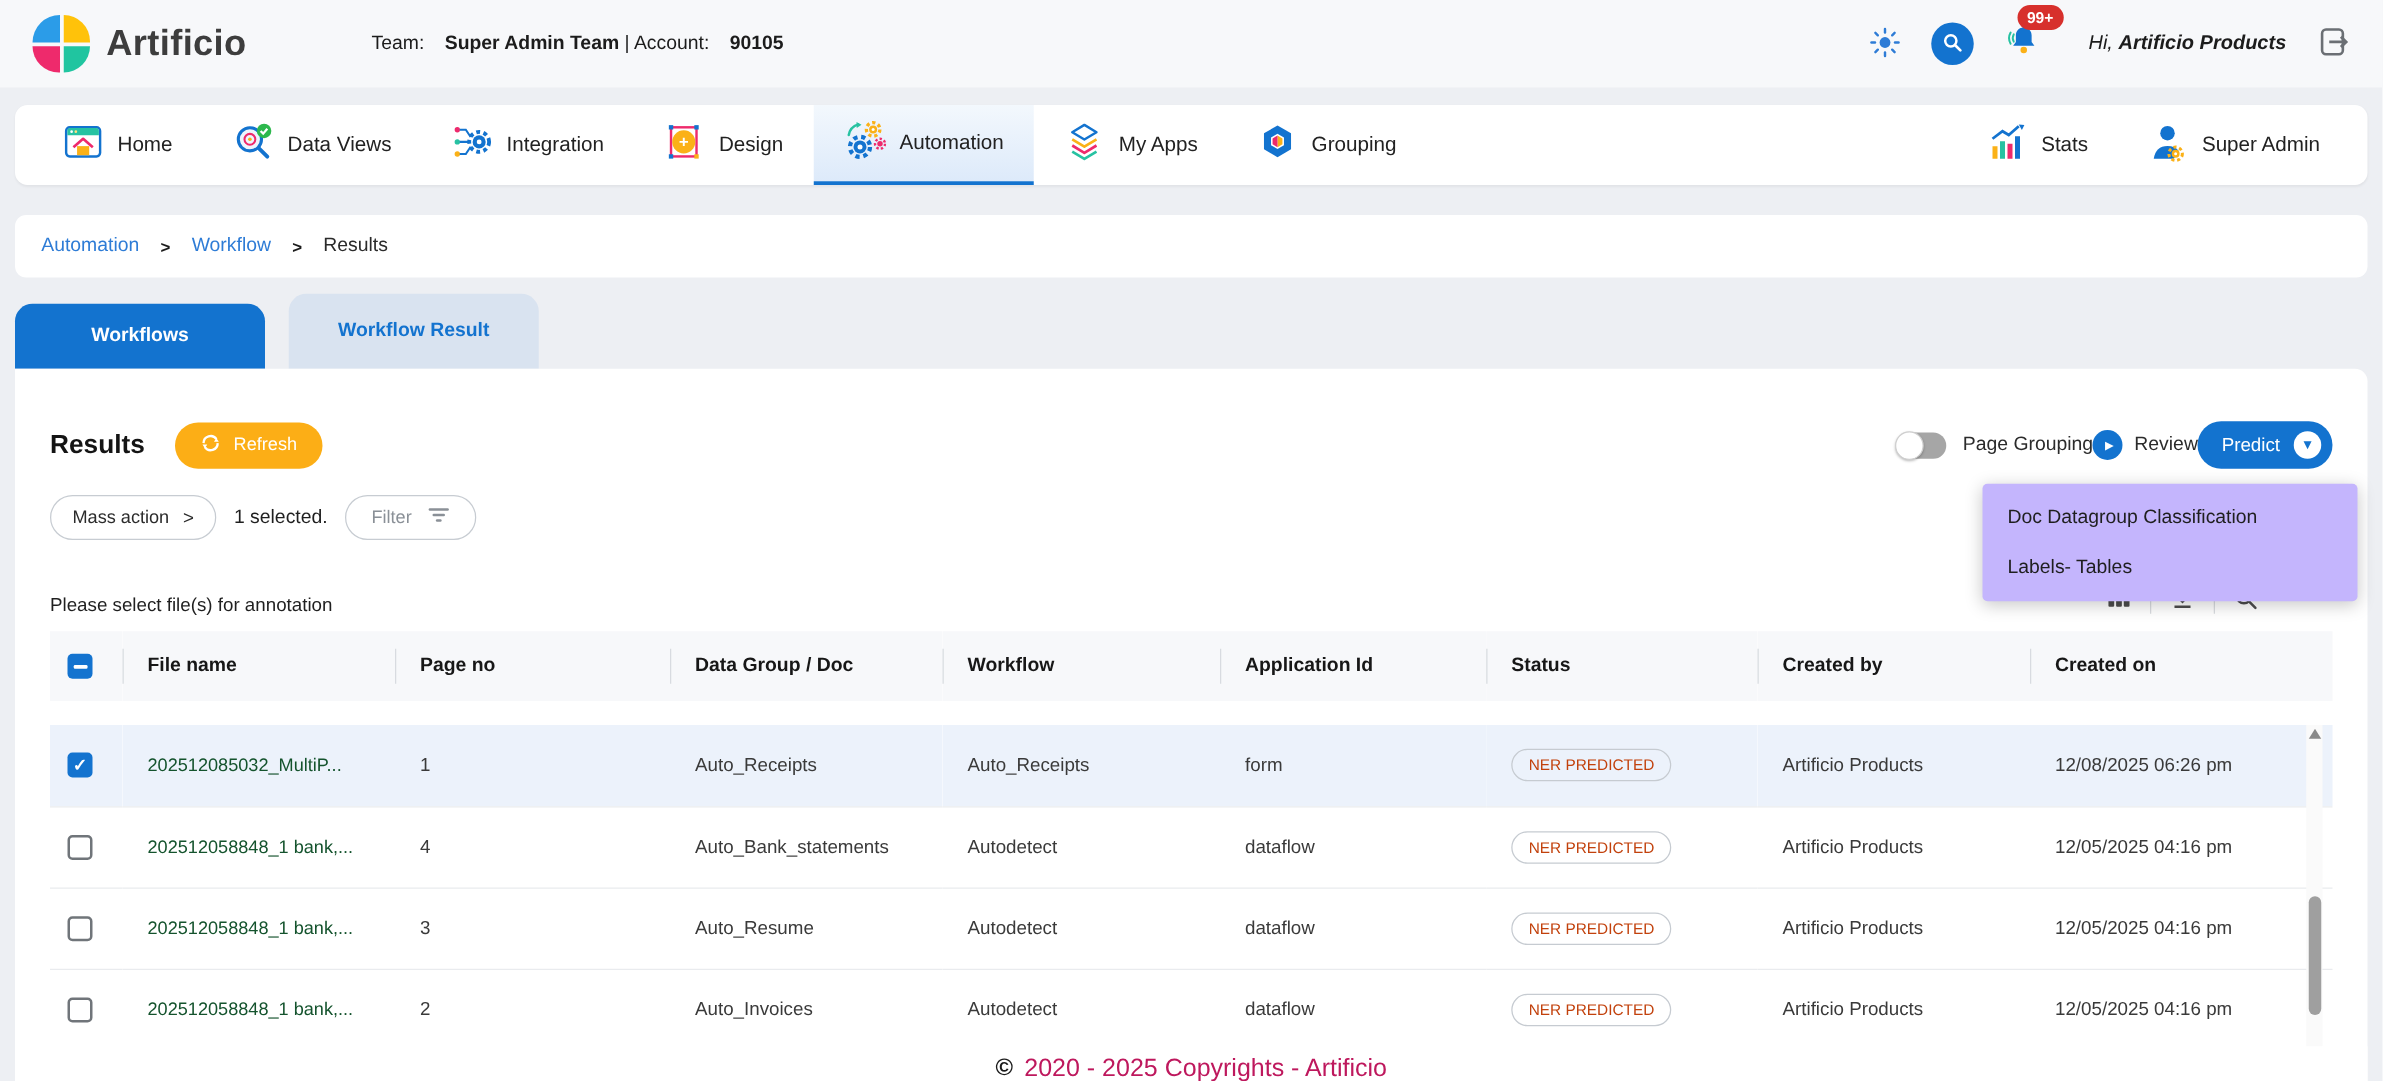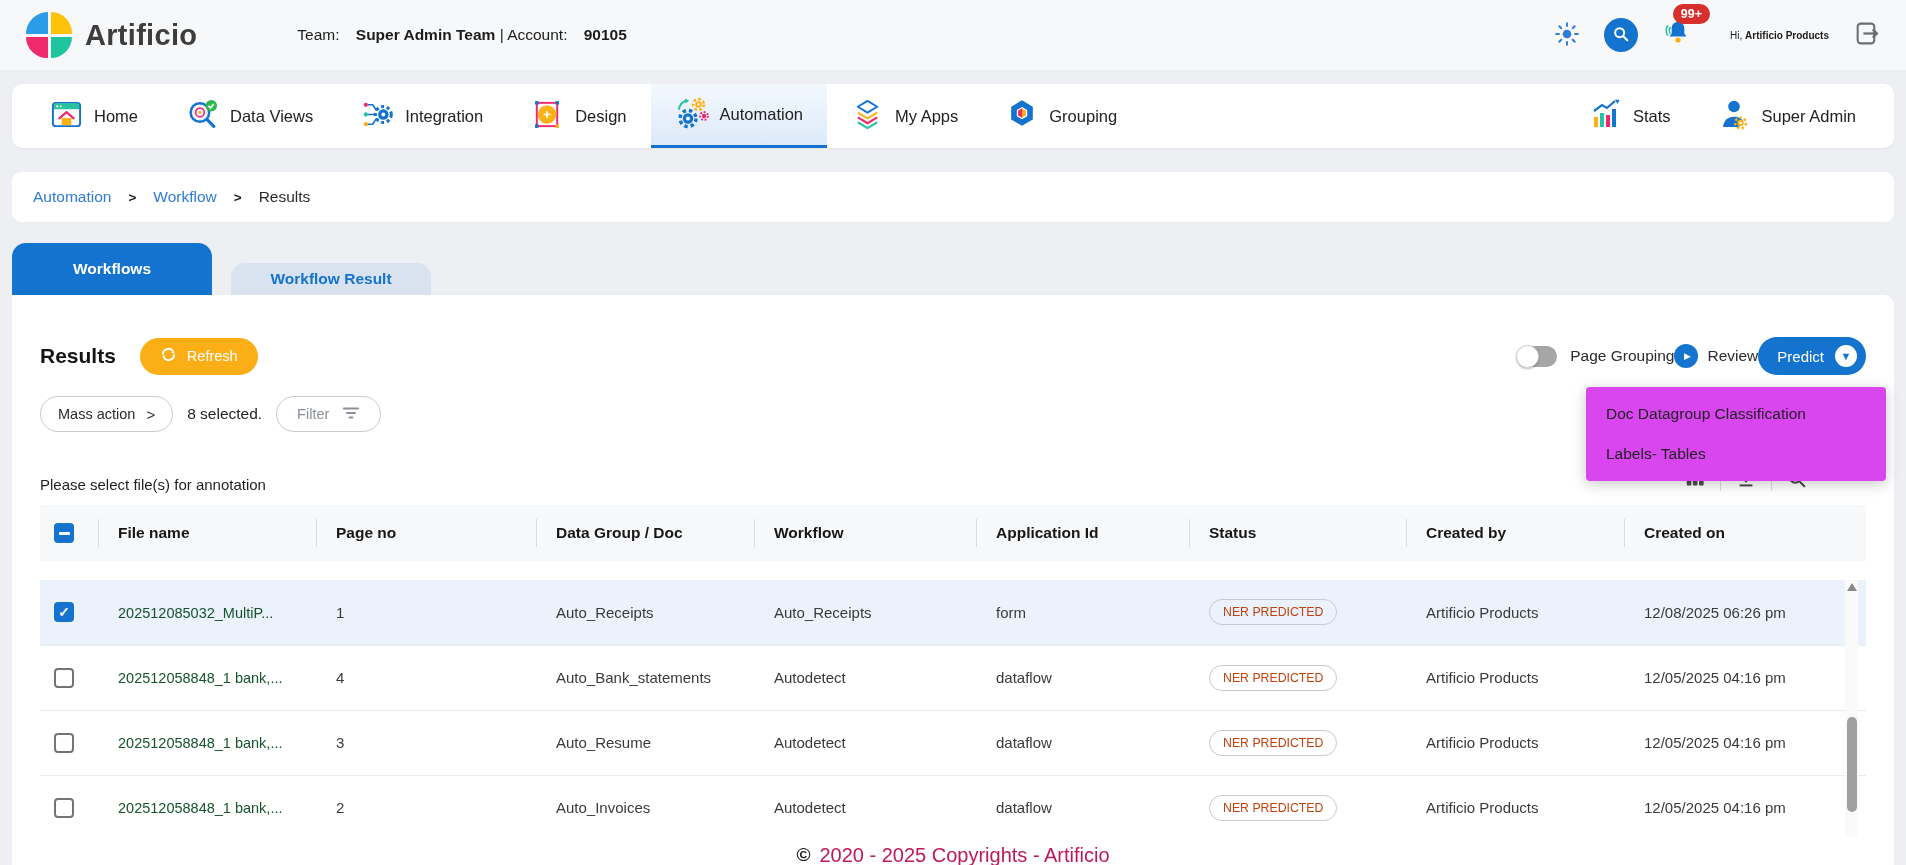--- a/index.html
+++ b/index.html
@@ -16,56 +16,56 @@
   .q-bl{background:#ee2a6c;border-radius:0 0 0 46px;}
   .q-br{background:#20c5a0;border-radius:0 0 46px 0;}
   .brand-name { font-size:29px; font-weight:bold; color:#3d3d3d; letter-spacing:.3px; }
   .team-info { margin-left:100px; font-size:15.5px; color:#1c1c1c; }
   .team-info b { font-weight:bold;margin-left:12px; }
   .topbar-right { margin-left:auto; display:flex; align-items:center; gap:24px; }
   .icon-btn { background:none; border:none; display:flex; align-items:center; cursor:pointer; }
   .hdr-search { width:34px; height:34px; border-radius:50%; background:#1373cf; display:flex; align-items:center; justify-content:center; }
   .bell-wrap { position:relative; margin-right:14px; }
   .badge { position:absolute; top:-13px; right:-18px; background:#d7302c; color:#fff; font-size:12.5px; font-weight:bold; padding:3px 8px; border-radius:11px; }
-  .greeting { font-size:10px; color:#1c1c1c; }
+  .greeting { font-size:16px; color:#1c1c1c;font-style:italic; }
 
   
   .navbar { margin:14px 12px 0; background:#fff; border-radius:10px; height:64px; display:flex; align-items:stretch; padding:0 14px; box-shadow:0 1px 2px rgba(0,0,0,.05); }
   .nav-item { display:flex; align-items:center; gap:11px; padding:0 24px; font-size:16.5px; color:#222; cursor:pointer; }
   .nav-item.active { background:linear-gradient(#f3f8fd,#ddeafa); border-bottom:3px solid #1373cf; }
   .nav-right { margin-left:auto; display:flex; }
 
   
   .breadcrumb-card { margin:24px 12px 0; background:#fff; border-radius:9px; height:50px; display:flex; align-items:center; gap:17px; padding:0 21px; font-size:15.5px; }
   .crumb-link { color:#2e7cd6; cursor:pointer; }
   .crumb-current { color:#2b2b2b; }
   .crumb-sep { color:#1c1c1c; font-weight:bold; font-size:13.5px; }
 
   
   .tabs { margin:21px 12px 0; display:flex; align-items:flex-end; gap:19px; height:52px;text-align:right; }
   .tab { width:200px; font-weight:bold; font-size:15.5px; border-radius:14px 14px 0 0; display:flex; align-items:center; justify-content:center; cursor:pointer; }
   .tab.active { background:#1373cf; color:#fff; height:52px; }
-  .tab.inactive { background:#d9e3f0; color:#1373cf; height:32px; }
+  .tab.inactive { background:#d9e3f0; color:#1373cf; height:60px; }
 
   
   .content-card { position:relative; margin:0 12px; background:#fff; border-radius:0 10px 0 0; height:578px; padding:0 28px; }
 
   .results-row { display:flex; align-items:center; padding-top:40px; height:82px; }
   .page-title { font-size:21px; font-weight:bold; color:#141414; }
   .refresh-btn { margin-left:24px; height:37px; padding:0 20px; background:#fcae16; border:none; border-radius:19px; color:#fff; font-size:14.5px; display:flex; align-items:center; gap:10px; cursor:pointer; font-family:inherit; }
   .results-right { margin-left:auto; display:flex; align-items:center; }
   .toggle-group { display:flex; align-items:center; gap:13px; font-size:15.5px; color:#2b2b2b; }
   .toggle { width:40px; height:21px; border-radius:11px; background:#a6a6a6; position:relative; cursor:pointer; }
   .toggle .knob { position:absolute; left:-1px; top:-1px; width:23px; height:23px; border-radius:50%; background:#fff; border:1px solid #cfcfcf; box-shadow:0 1px 2px rgba(0,0,0,.25); }
   .review-btn { display:flex; align-items:center; gap:9px; font-size:15.5px; color:#2b2b2b; background:none; border:none; cursor:pointer; font-family:inherit; }
   .play-circle { width:24px; height:24px; border-radius:50%; background:#1373cf; color:#fff; display:flex; align-items:center; justify-content:center; font-size:9px; padding-left:2px; }
   .predict-btn { height:38px; background:#1373cf; border:none; border-radius:19px; color:#fff; font-size:15px; display:flex; align-items:center; gap:11px; padding:0 9px 0 19px; cursor:pointer; font-family:inherit; }
   .caret-circle { width:22px; height:22px; border-radius:50%; background:#fff; color:#1373cf; display:flex; align-items:center; justify-content:center; font-size:11px; }
 
-  .predict-menu { position:absolute; top:92px; right:8px; width:300px; background:#d946ef; border-radius:4px; box-shadow:0 3px 14px rgba(0,0,0,.22); padding:7px 0; z-index:20; }
+  .predict-menu { position:absolute; top:92px; right:8px; width:300px; background:#c4b5fd; border-radius:4px; box-shadow:0 3px 14px rgba(0,0,0,.22); padding:7px 0; z-index:20; }
   .menu-item { padding:11px 20px; font-size:15.5px; color:#1f1f1f; cursor:pointer; }
 
   .actions-row { margin-top:18px; display:flex; align-items:center; gap:14px; height:38px; }
   .pill-btn { height:36px; border:1px solid #c7ccd2; border-radius:18px; background:#fff; display:flex; align-items:center; gap:11px; padding:0 17px; font-size:14.5px; color:#2b2b2b; cursor:pointer; font-family:inherit; }
   .filter-btn { color:#8a9097; gap:13px; padding:0 20px; }
   .selected-text { font-size:15.5px; color:#1f1f1f; }
 
   .hint-row { margin-top:30px; display:flex; align-items:flex-end; justify-content:space-between; height:30px; }
   .hint-text { font-size:15px; color:#1f1f1f; }
   .table-tools { display:flex; align-items:center; color:#4d4d4d; margin-right:58px; }
@@ -346,21 +346,21 @@
   <div class="predict-menu">
     <div class="menu-item">Doc Datagroup Classification</div>
     <div class="menu-item">Labels- Tables</div>
   </div>
 
   <div class="actions-row">
     <button class="pill-btn">
       <span>Mass action</span>
       <span style="font-size:15px;">&gt;</span>
     </button>
-    <span class="selected-text">8 selected.</span>
+    <span class="selected-text">1 selected.</span>
     <button class="pill-btn filter-btn">
       <span>Filter</span>
       <span>
         <svg width="18" height="16" viewBox="0 0 20 18">
             <g stroke="#8a9097" stroke-width="2.2" stroke-linecap="round">
               <line x1="2" y1="4" x2="18" y2="4"></line>
               <line x1="5.5" y1="9" x2="14.5" y2="9"></line>
               <line x1="8.5" y1="14" x2="11.5" y2="14"></line>
             </g>
           </svg>

